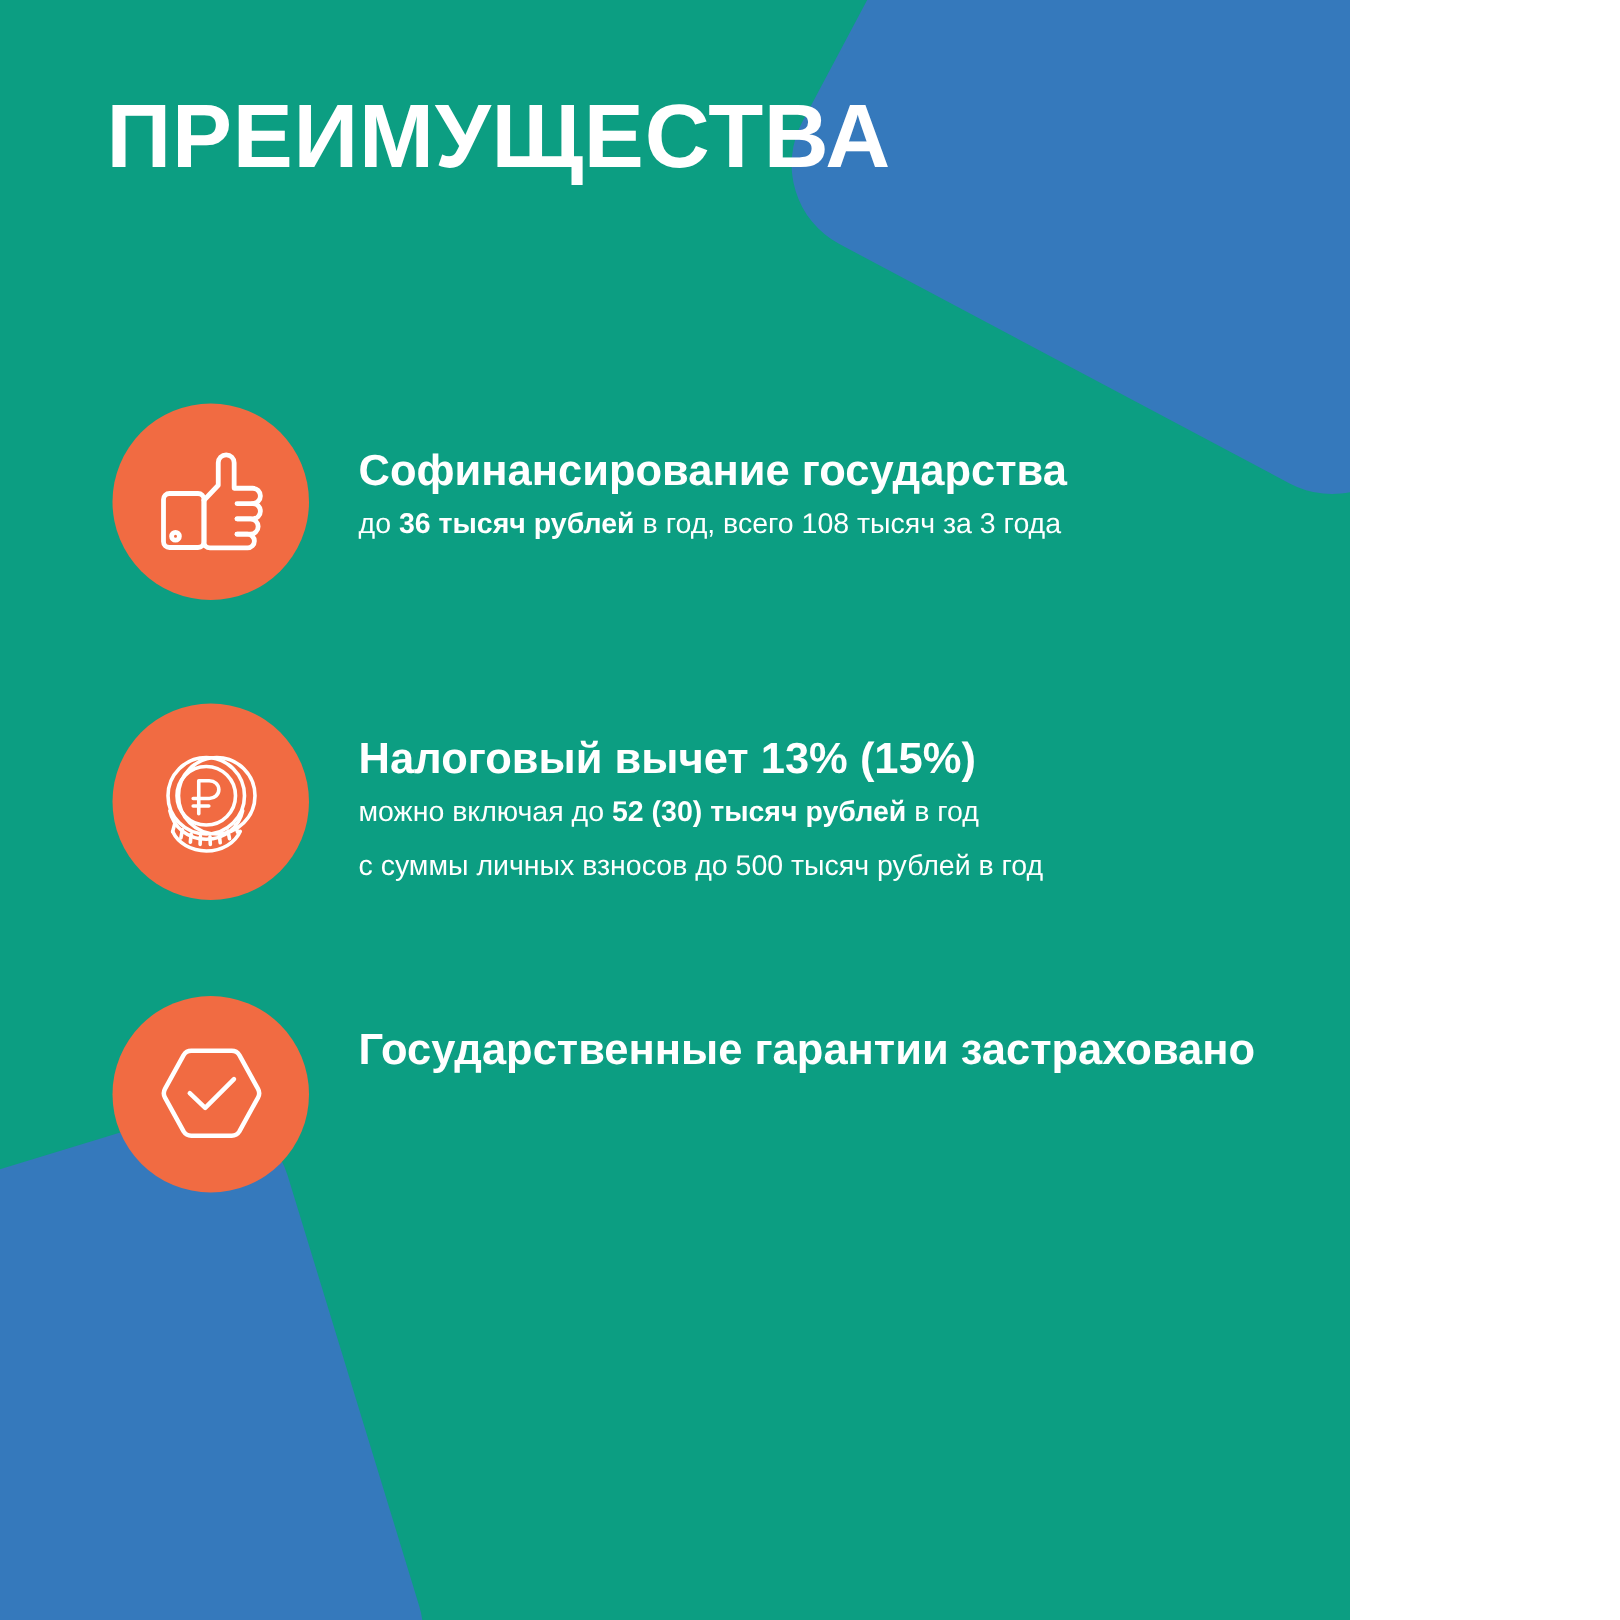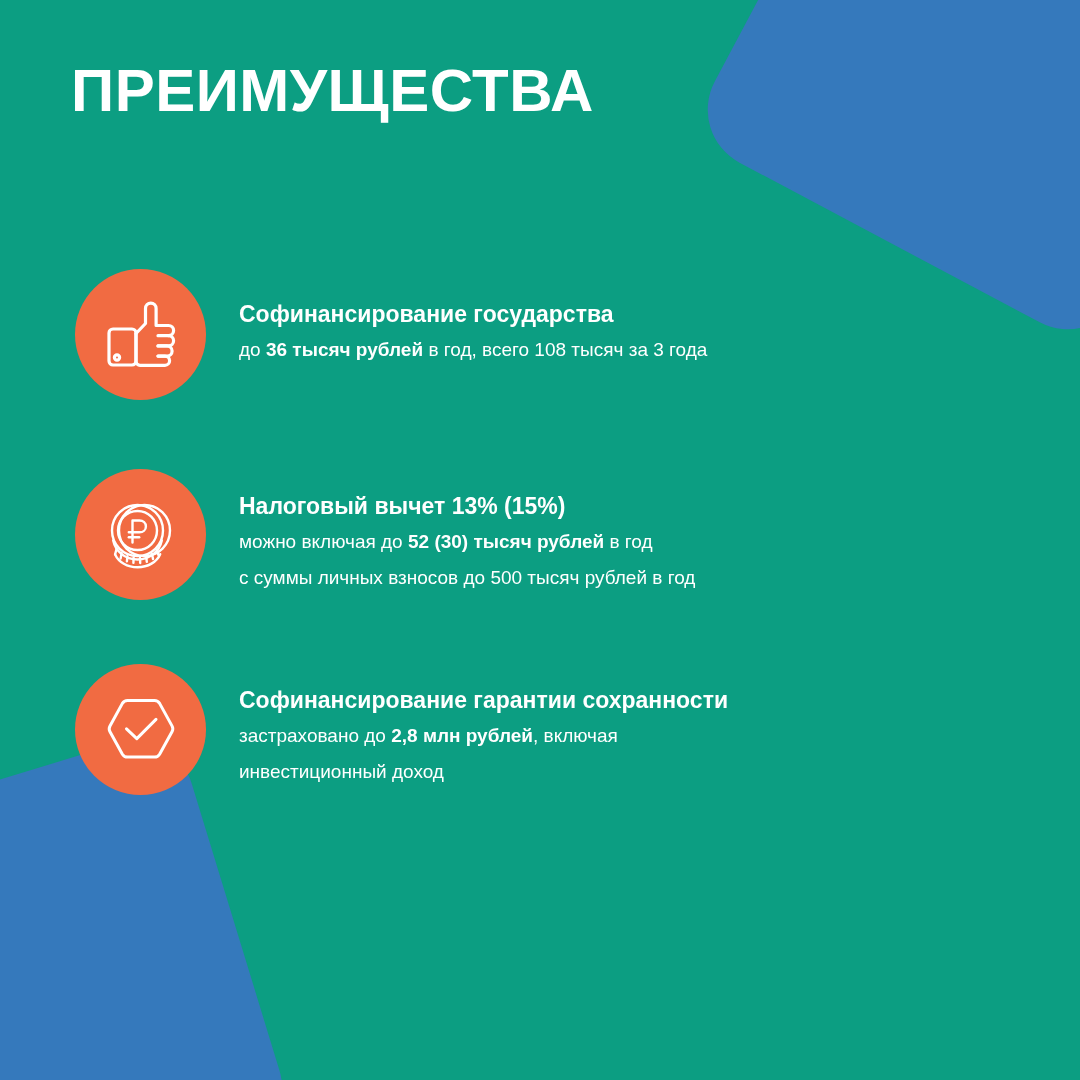--- a/index.html
+++ b/index.html
@@ -3,21 +3,21 @@
 <meta charset="utf-8">
 <style>
   html, body {
     margin: 0;
     padding: 0;
     background: #ffffff;
   }
 
   #slide {
     position: relative;
-    width: 1080px;
+    width: 900px;
     height: 1080px;
     background: #0C9E82;
     overflow: hidden;
     font-family: "Liberation Sans", "DejaVu Sans", sans-serif;
   }
 
   
   .blue-shape {
     position: absolute;
     background: #3579BC;
@@ -91,21 +91,21 @@
 
   .benefit-body {
     flex: 1 1 auto;
     padding-left: 33px;
     padding-top: 27px;
     color: #ffffff;
   }
 
   .benefit-heading {
     margin: 0;
-    font-size: 23px;
+    font-size: 29px;
     line-height: 36px;
     font-weight: 700;
     color: #ffffff;
     white-space: nowrap;
   }
 
   .benefit-line {
     margin: 0;
     font-size: 19px;
     line-height: 36px;
@@ -214,22 +214,18 @@
                      L70.0 34.9 C71.0 36.7 71.0 38.9 70.0 40.7
                      L57.6 63.2 C56.5 65.0 54.6 66.1 52.5 66.1
                      L25.5 66.1 C23.4 66.1 21.5 65.0 20.4 63.2
                      L8.0 40.7 C7.0 38.9 7.0 36.7 8.0 34.9
                      L20.4 12.4 C21.5 10.6 23.4 9.5 25.5 9.5 Z"></path>
             <path d="M24.5 37.8 L34.8 47.6 L54.0 28.4"></path>
           </svg>
         </span>
       </div>
       <div class="benefit-body">
-        <p class="benefit-heading">Софинансирование гарантии сохранности</p>
-        <div>
-            <p class="benefit-line"><span>застраховано до </span><b>2,8 млн рублей</b><span>, включая</span></p>
-            <p class="benefit-line"><span>инвестиционный доход</span></p>
-          </div>
+        <p class="benefit-heading">Государственные гарантии застраховано</p>
       </div>
     </div>
 
   </div>
 </div>
 
 </body></html>

